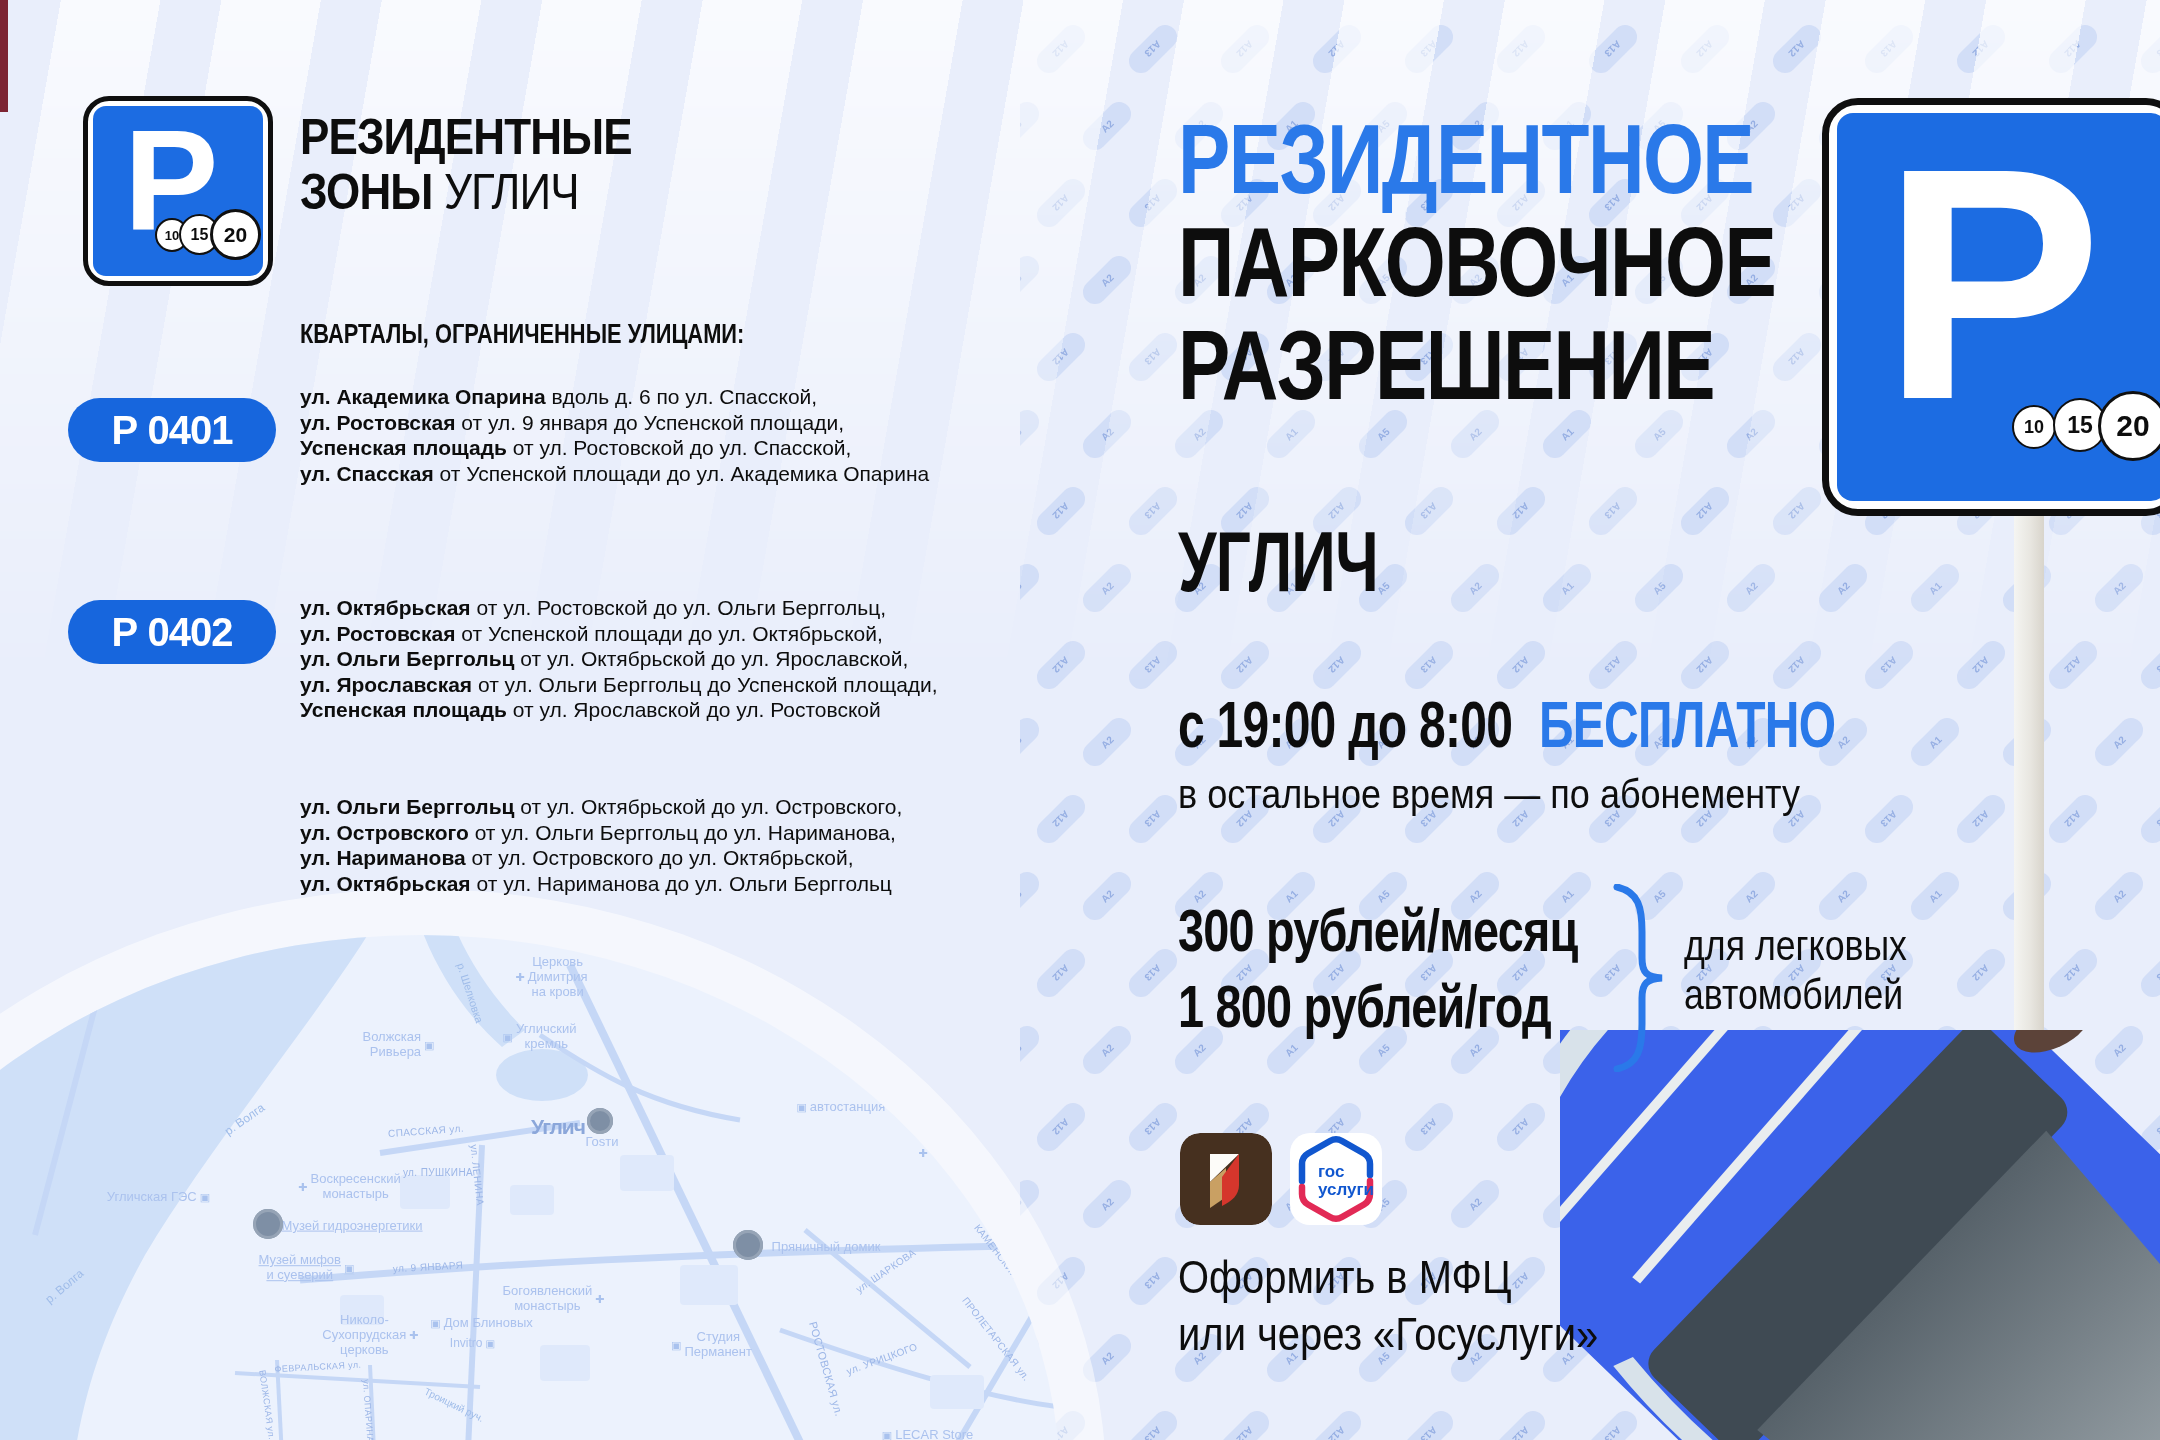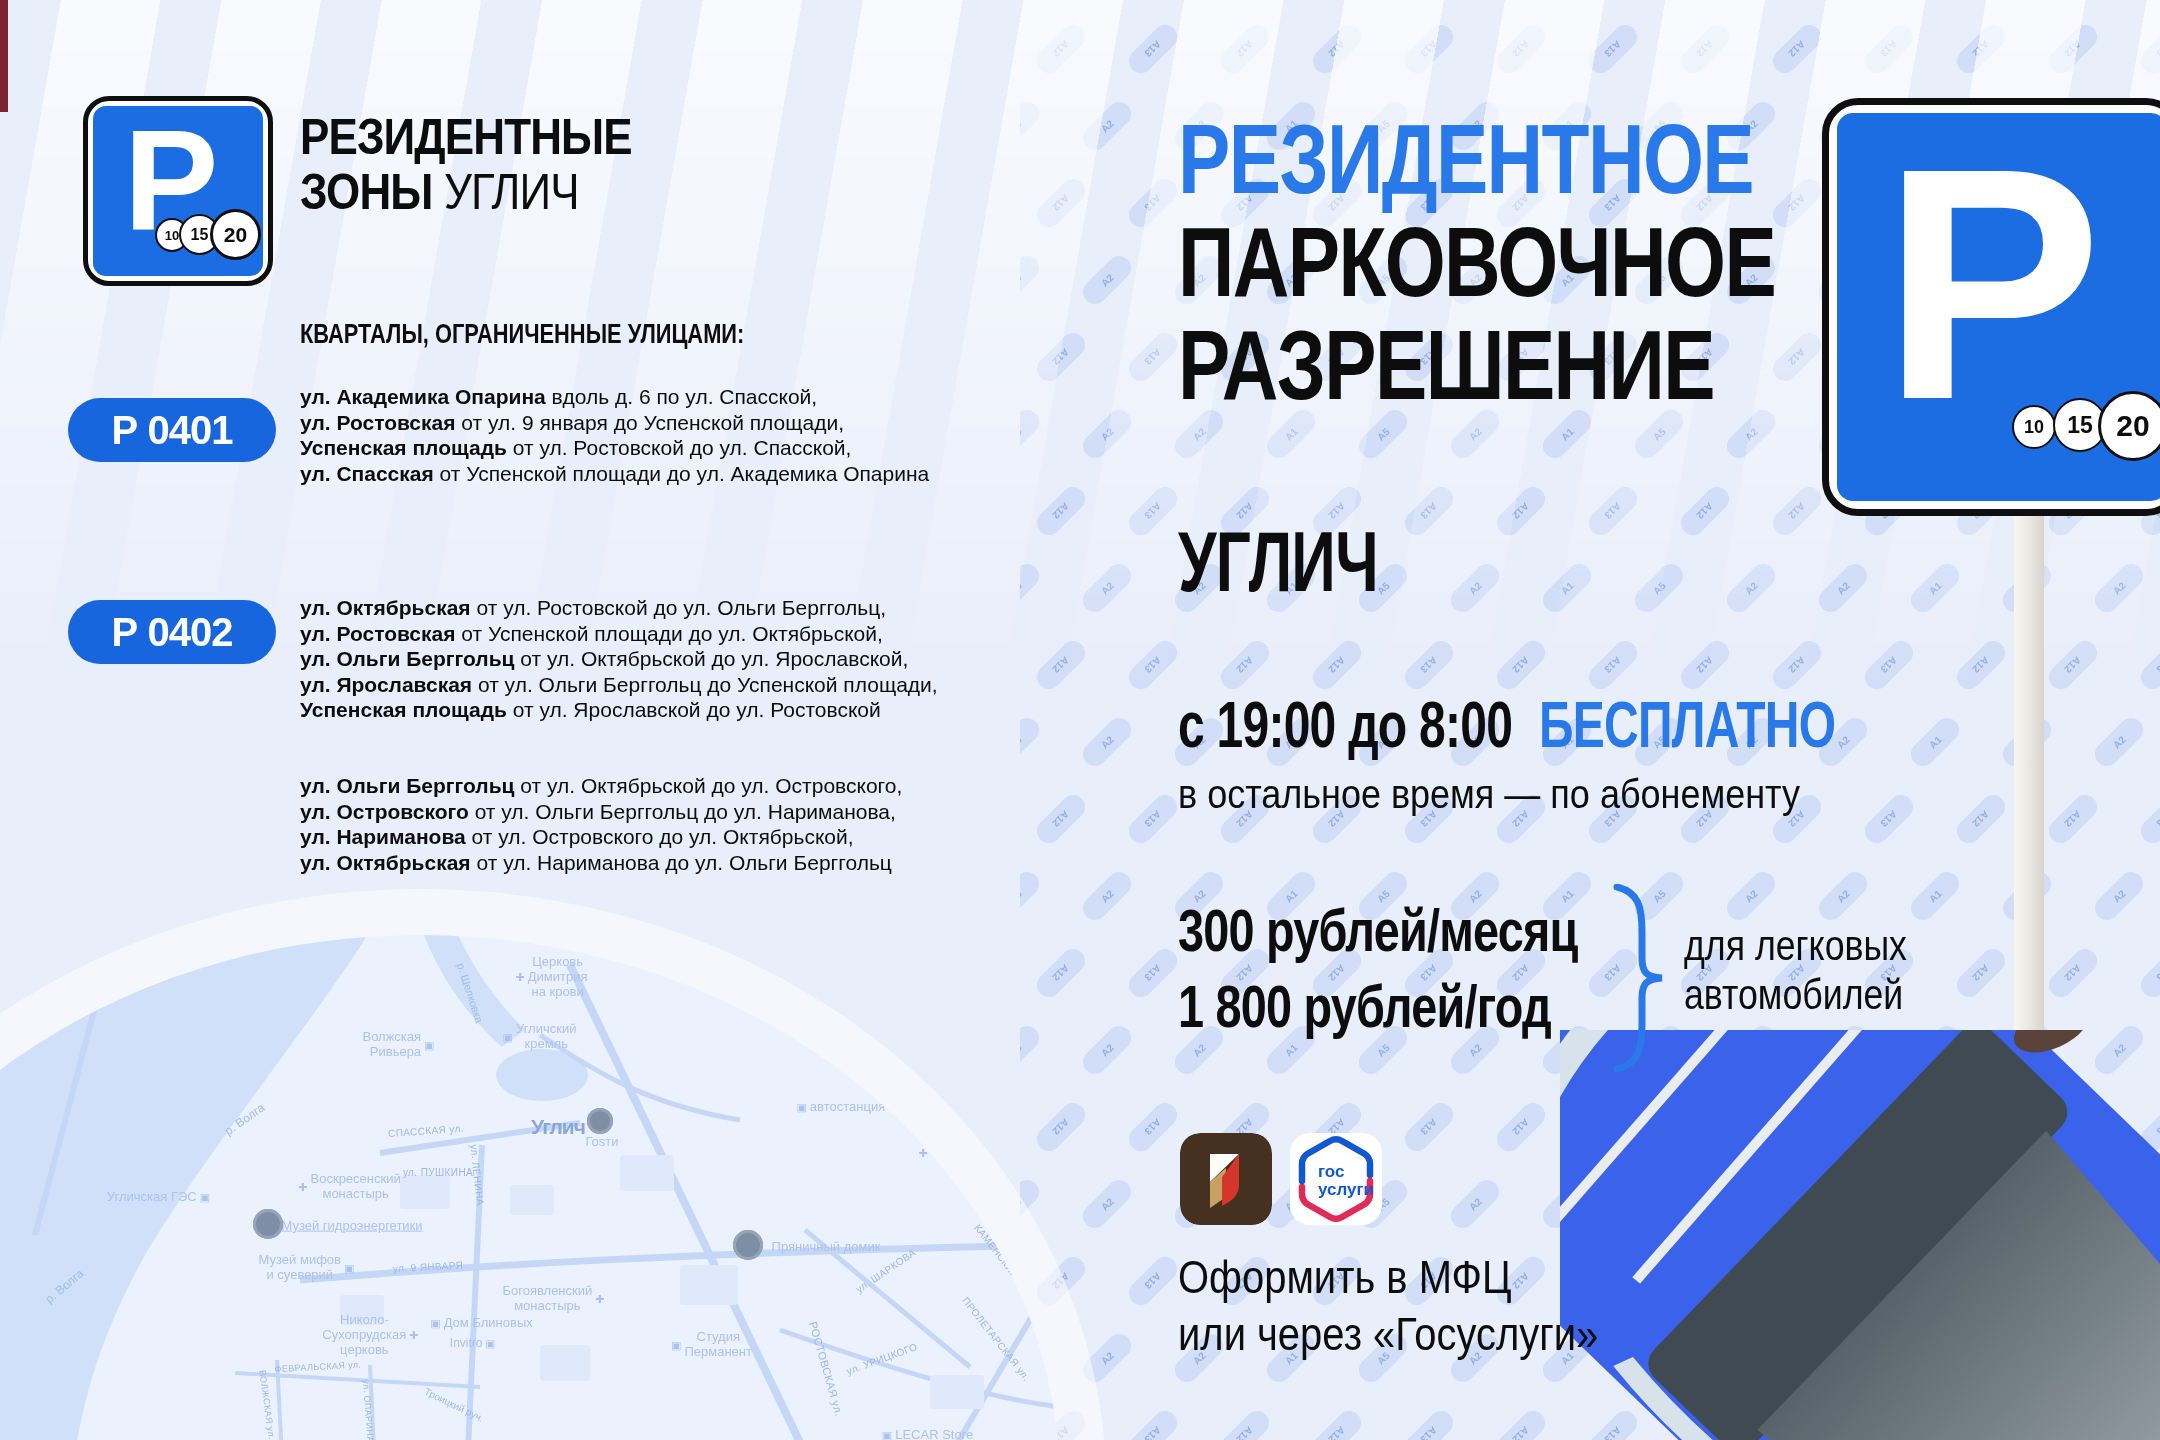--- a/index.html
+++ b/index.html
@@ -379,21 +379,21 @@
 Ривьера</span><span class="mic">▣</span></div>
         <div class="ml wl" style="left: 690px; top: 58px; font-size: 11px; transform: translate(-50%, -50%) rotate(72deg);"><span>р. Шелковка</span></div>
         <div class="ml city" style="left: 778px; top: 192px; font-size: 21px; transform: translate(-50%, -50%) rotate(0deg);"><span>Углич</span></div>
         <div class="ml " style="left: 822px; top: 207px; font-size: 13px; transform: translate(-50%, -50%) rotate(0deg);"><span>Гоsти</span></div>
         <div class="ml st" style="left: 646px; top: 196px; font-size: 10px; transform: translate(-50%, -50%) rotate(-4deg);"><span>СПАССКАЯ ул.</span></div>
         <div class="ml st" style="left: 658px; top: 238px; font-size: 10px; transform: translate(-50%, -50%) rotate(0deg);"><span>ул. ПУШКИНА</span></div>
         <div class="ml st" style="left: 697px; top: 240px; font-size: 10px; transform: translate(-50%, -50%) rotate(84deg);"><span>ул. ЛЕНИНА</span></div>
         <div class="ml " style="left: 568px; top: 252px; font-size: 13px; transform: translate(-50%, -50%) rotate(0deg);"><span class="mic">✚</span><span>Воскресенский
 монастырь</span></div>
         <div class="ml " style="left: 572px; top: 291px; font-size: 13px; transform: translate(-50%, -50%) rotate(0deg); text-decoration: underline;"><span>Музей гидроэнергетики</span></div>
-        <div class="ml " style="left: 528px; top: 333px; font-size: 13px; transform: translate(-50%, -50%) rotate(0deg);"><span>Музей мифов
+        <div class="ml " style="left: 528px; top: 333px; font-size: 13px; transform: translate(-50%, -50%) rotate(0deg); text-decoration: underline;"><span>Музей мифов
 и суеверий</span><span class="mic">▣</span></div>
         <div class="ml st" style="left: 648px; top: 332px; font-size: 10px; transform: translate(-50%, -50%) rotate(-3deg);"><span>ул. 9 ЯНВАРЯ</span></div>
         <div class="ml " style="left: 380px; top: 262px; font-size: 13px; transform: translate(-50%, -50%) rotate(0deg);"><span>Угличская ГЭС</span><span class="mic">▣</span></div>
         <div class="ml wl" style="left: 465px; top: 185px; font-size: 12px; transform: translate(-50%, -50%) rotate(-35deg);"><span>р. Волга</span></div>
         <div class="ml wl" style="left: 285px; top: 352px; font-size: 12px; transform: translate(-50%, -50%) rotate(-40deg);"><span>р. Волга</span></div>
         <div class="ml " style="left: 592px; top: 400px; font-size: 13px; transform: translate(-50%, -50%) rotate(0deg);"><span>Николо-
 Сухопрудская
 церковь</span><span class="mic">✚</span></div>
         <div class="ml " style="left: 700px; top: 388px; font-size: 13px; transform: translate(-50%, -50%) rotate(0deg);"><span class="mic">▣</span><span>Дом Блиновых</span></div>
         <div class="ml " style="left: 775px; top: 364px; font-size: 13px; transform: translate(-50%, -50%) rotate(0deg);"><span>Богоявленский
@@ -447,21 +447,21 @@
 
   <div class="zone-badge" style="top:600px;">Р 0402</div>
   <div class="zone-list" style="top:595px;">
       <div class="street-line"><span class="sn">ул. Октябрьская</span><span> от ул. Ростовской до ул. Ольги Берггольц,</span></div>
       <div class="street-line"><span class="sn">ул. Ростовская</span><span> от Успенской площади до ул. Октябрьской,</span></div>
       <div class="street-line"><span class="sn">ул. Ольги Берггольц</span><span> от ул. Октябрьской до ул. Ярославской,</span></div>
       <div class="street-line"><span class="sn">ул. Ярославская</span><span> от ул. Ольги Берггольц до Успенской площади,</span></div>
       <div class="street-line"><span class="sn">Успенская площадь</span><span> от ул. Ярославской до ул. Ростовской</span></div>
     </div>
 
-  <div class="zone-list" style="top:773px;">
+  <div class="zone-list" style="top:794px;">
       <div class="street-line"><span class="sn">ул. Ольги Берггольц</span><span> от ул. Октябрьской до ул. Островского,</span></div>
       <div class="street-line"><span class="sn">ул. Островского</span><span> от ул. Ольги Берггольц до ул. Нариманова,</span></div>
       <div class="street-line"><span class="sn">ул. Нариманова</span><span> от ул. Островского до ул. Октябрьской,</span></div>
       <div class="street-line"><span class="sn">ул. Октябрьская</span><span> от ул. Нариманова до ул. Ольги Берггольц</span></div>
     </div>
 
   <div class="rt" style="top:108px;transform:scaleX(.8);">
     <div class="h1line accent">РЕЗИДЕНТНОЕ</div>
     <div class="h1line">ПАРКОВОЧНОЕ</div>
     <div class="h1line">РАЗРЕШЕНИЕ</div>

